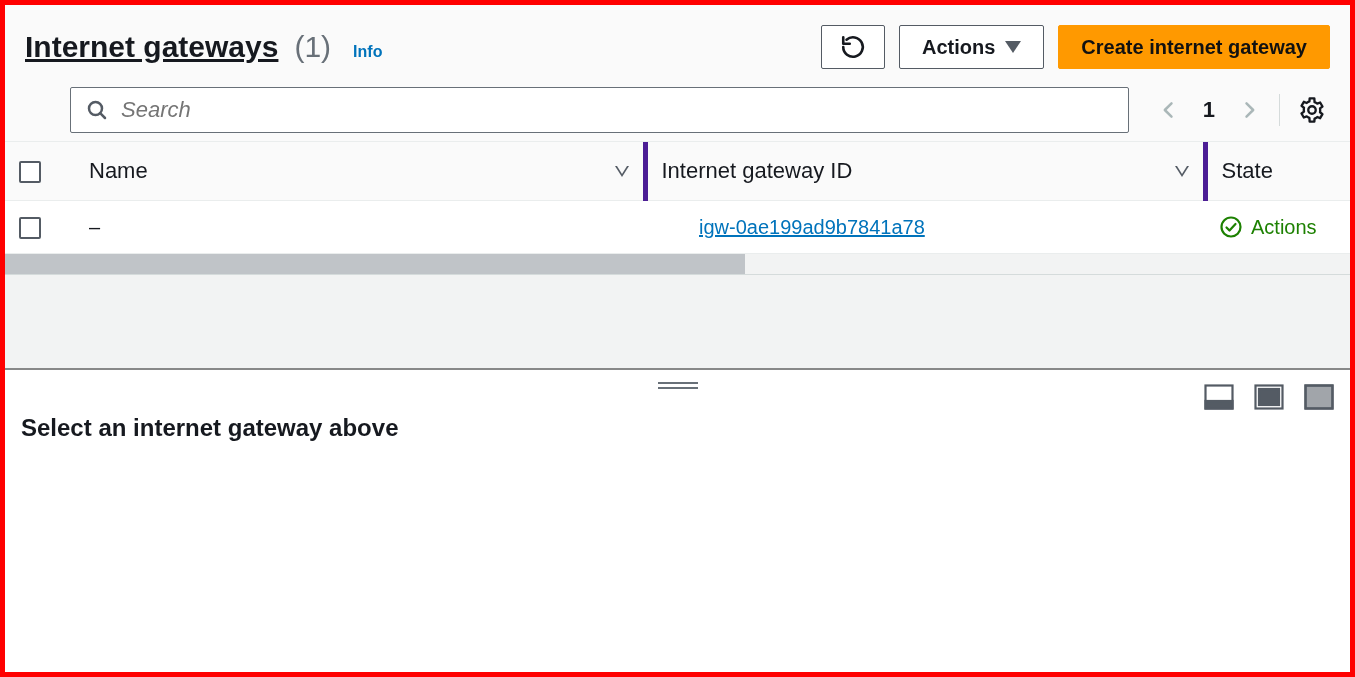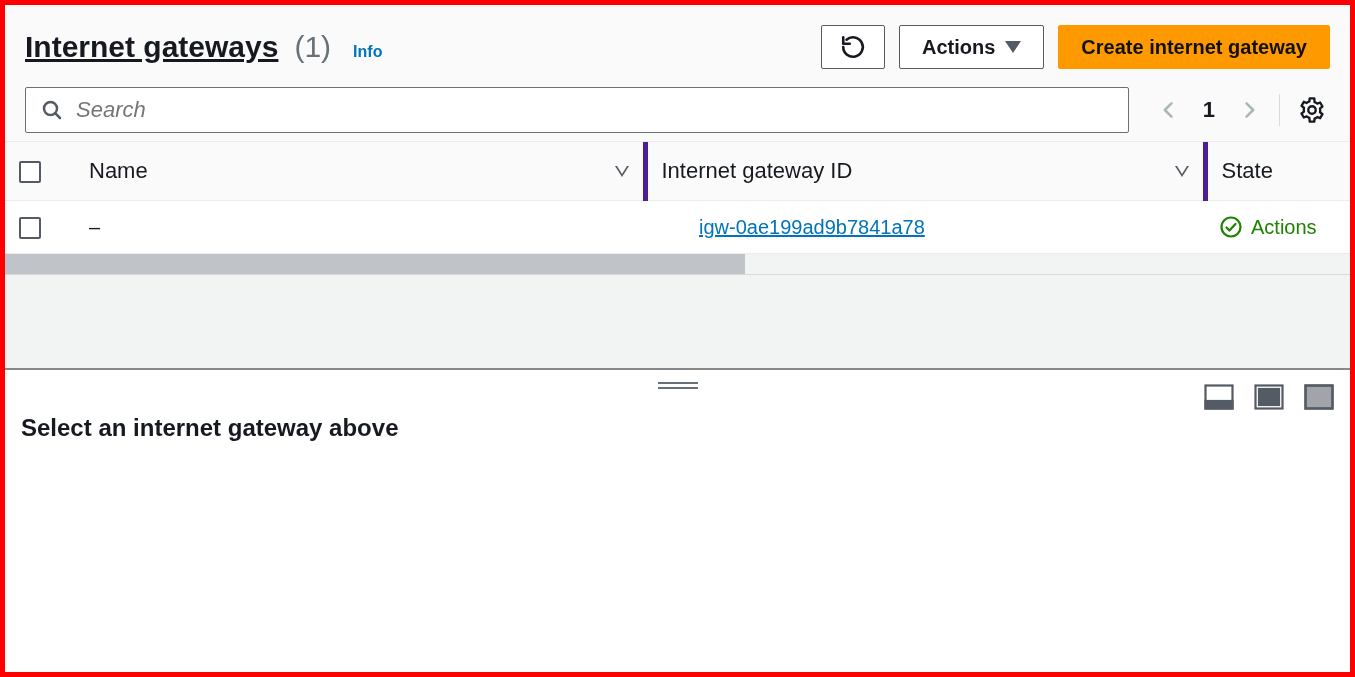--- a/index.html
+++ b/index.html
@@ -86,20 +86,21 @@
     border-right:8px solid transparent;
     border-top:12px solid #545b64;
   }
 
   
   .search-row {
     display:flex;
     align-items:center;
     margin-top: 18px;
     gap: 14px;
+    margin-left: 45px;
   }
   .search-box {
     flex: 1;
     display:flex;
     align-items:center;
     border: 1px solid #687078;
     border-radius: 2px;
     height: 46px;
     padding: 0 14px;
     background:#fff;

